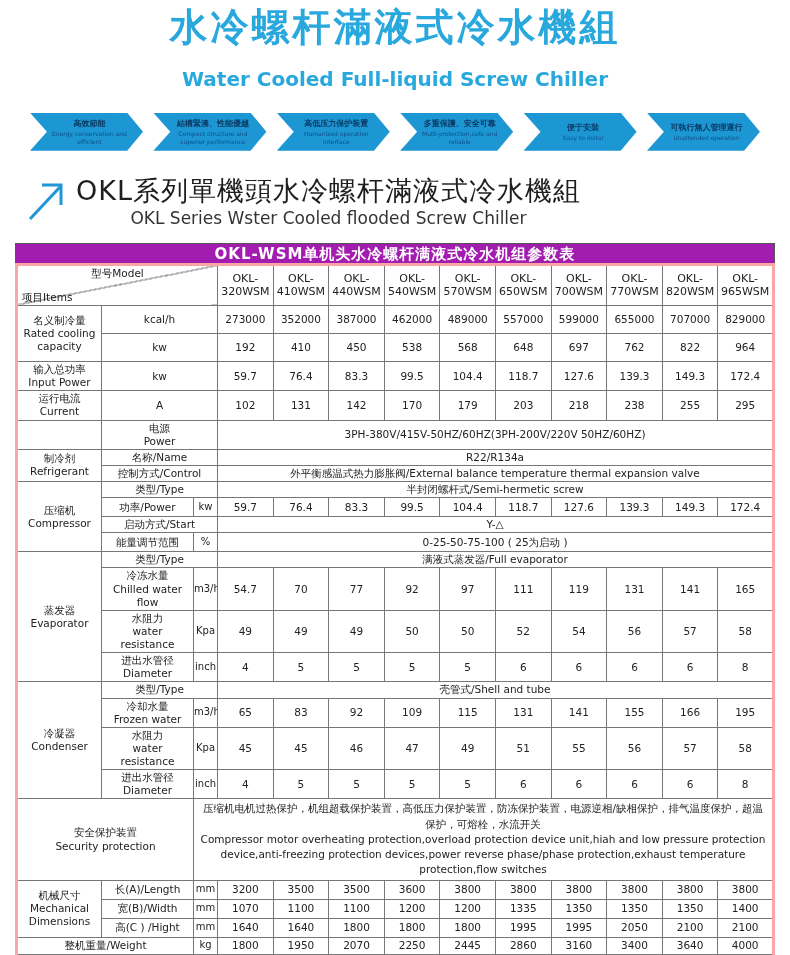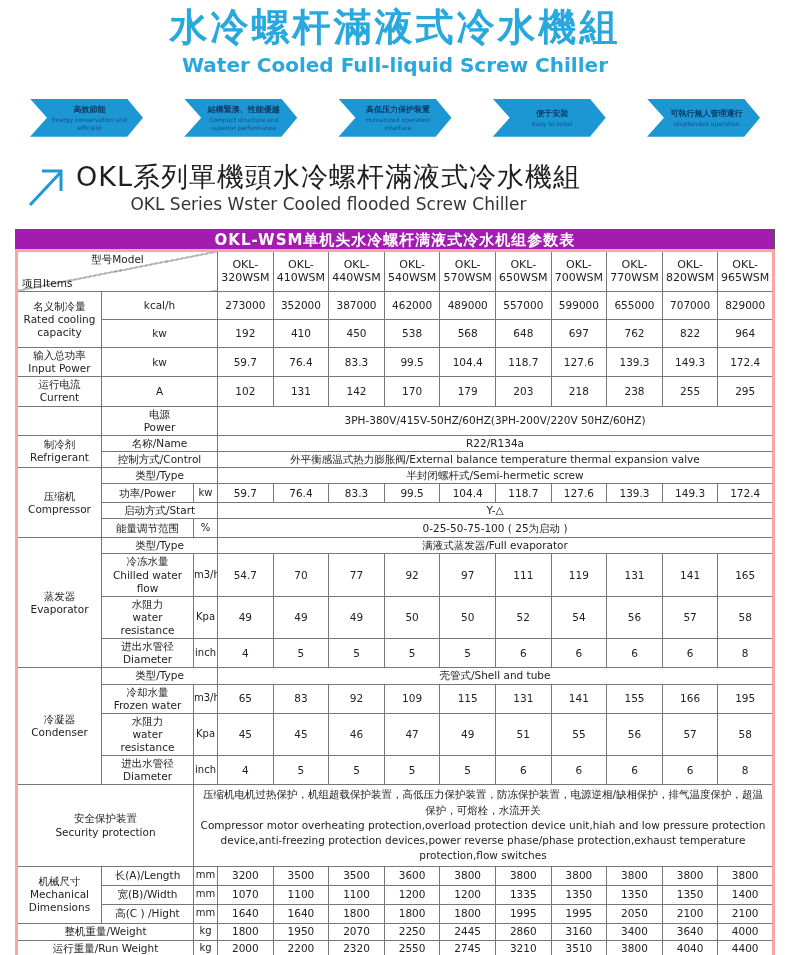--- a/index.html
+++ b/index.html
@@ -1,21 +1,21 @@
 <!DOCTYPE html>
 <html><head>
 <meta charset="utf-8">
 <style>
   * { margin:0; padding:0; box-sizing:border-box; }
   html,body { width:790px; height:955px; overflow:hidden; background:#fff;
     font-family:"DejaVu Sans","Liberation Sans",sans-serif; color:#222; }
 
   .main-title { margin-top:6px; text-align:center; color:#29a8de;
     font-size:38px; font-weight:bold; letter-spacing:3px; line-height:1.15; }
-  .main-sub { text-align:center; color:#29a8de; font-size:20px; font-weight:bold; margin-top:3px; }
+  .main-sub { text-align:center; color:#29a8de; font-size:20px; font-weight:bold; margin-top:17px; }
 
   .banners { display:flex; justify-content:space-between; padding:0 30px; margin-top:22px; }
   .banner { width:113px; height:38px; background:#1d97d4;
     clip-path:polygon(0% 0%, 86% 0%, 100% 50%, 86% 100%, 0% 100%, 15% 50%);
     display:flex; flex-direction:column; justify-content:center; align-items:center;
     padding:2px 12px 2px 18px; }
   .banner-cn { font-size:8px; font-weight:bold; color:#0a3a63; white-space:nowrap; }
   .banner-en { font-size:6px; color:#0d4f8b; text-align:center; line-height:1.25; margin-top:1px; }
 
   .section { display:flex; align-items:flex-start; margin:24px 0 0 26px; }
@@ -60,20 +60,24 @@
   </div>
   <div class="banner">
     <div class="banner-cn">結構緊湊、性能優越</div>
     <div class="banner-en">Compact structure and superior performance</div>
   </div>
   <div class="banner">
     <div class="banner-cn">高低压力保护装置</div>
     <div class="banner-en">Humanized operation interface</div>
   </div>
   <div class="banner">
+    <div class="banner-cn">多重保護、安全可靠</div>
+    <div class="banner-en">Multi-protection,safe and reliable</div>
+  </div>
+  <div class="banner">
     <div class="banner-cn">便于安裝</div>
     <div class="banner-en">Easy to instal</div>
   </div>
   <div class="banner">
     <div class="banner-cn">可執行無人管理運行</div>
     <div class="banner-en">Unattended operation</div>
   </div>
 </div>
 
 <div class="section">

